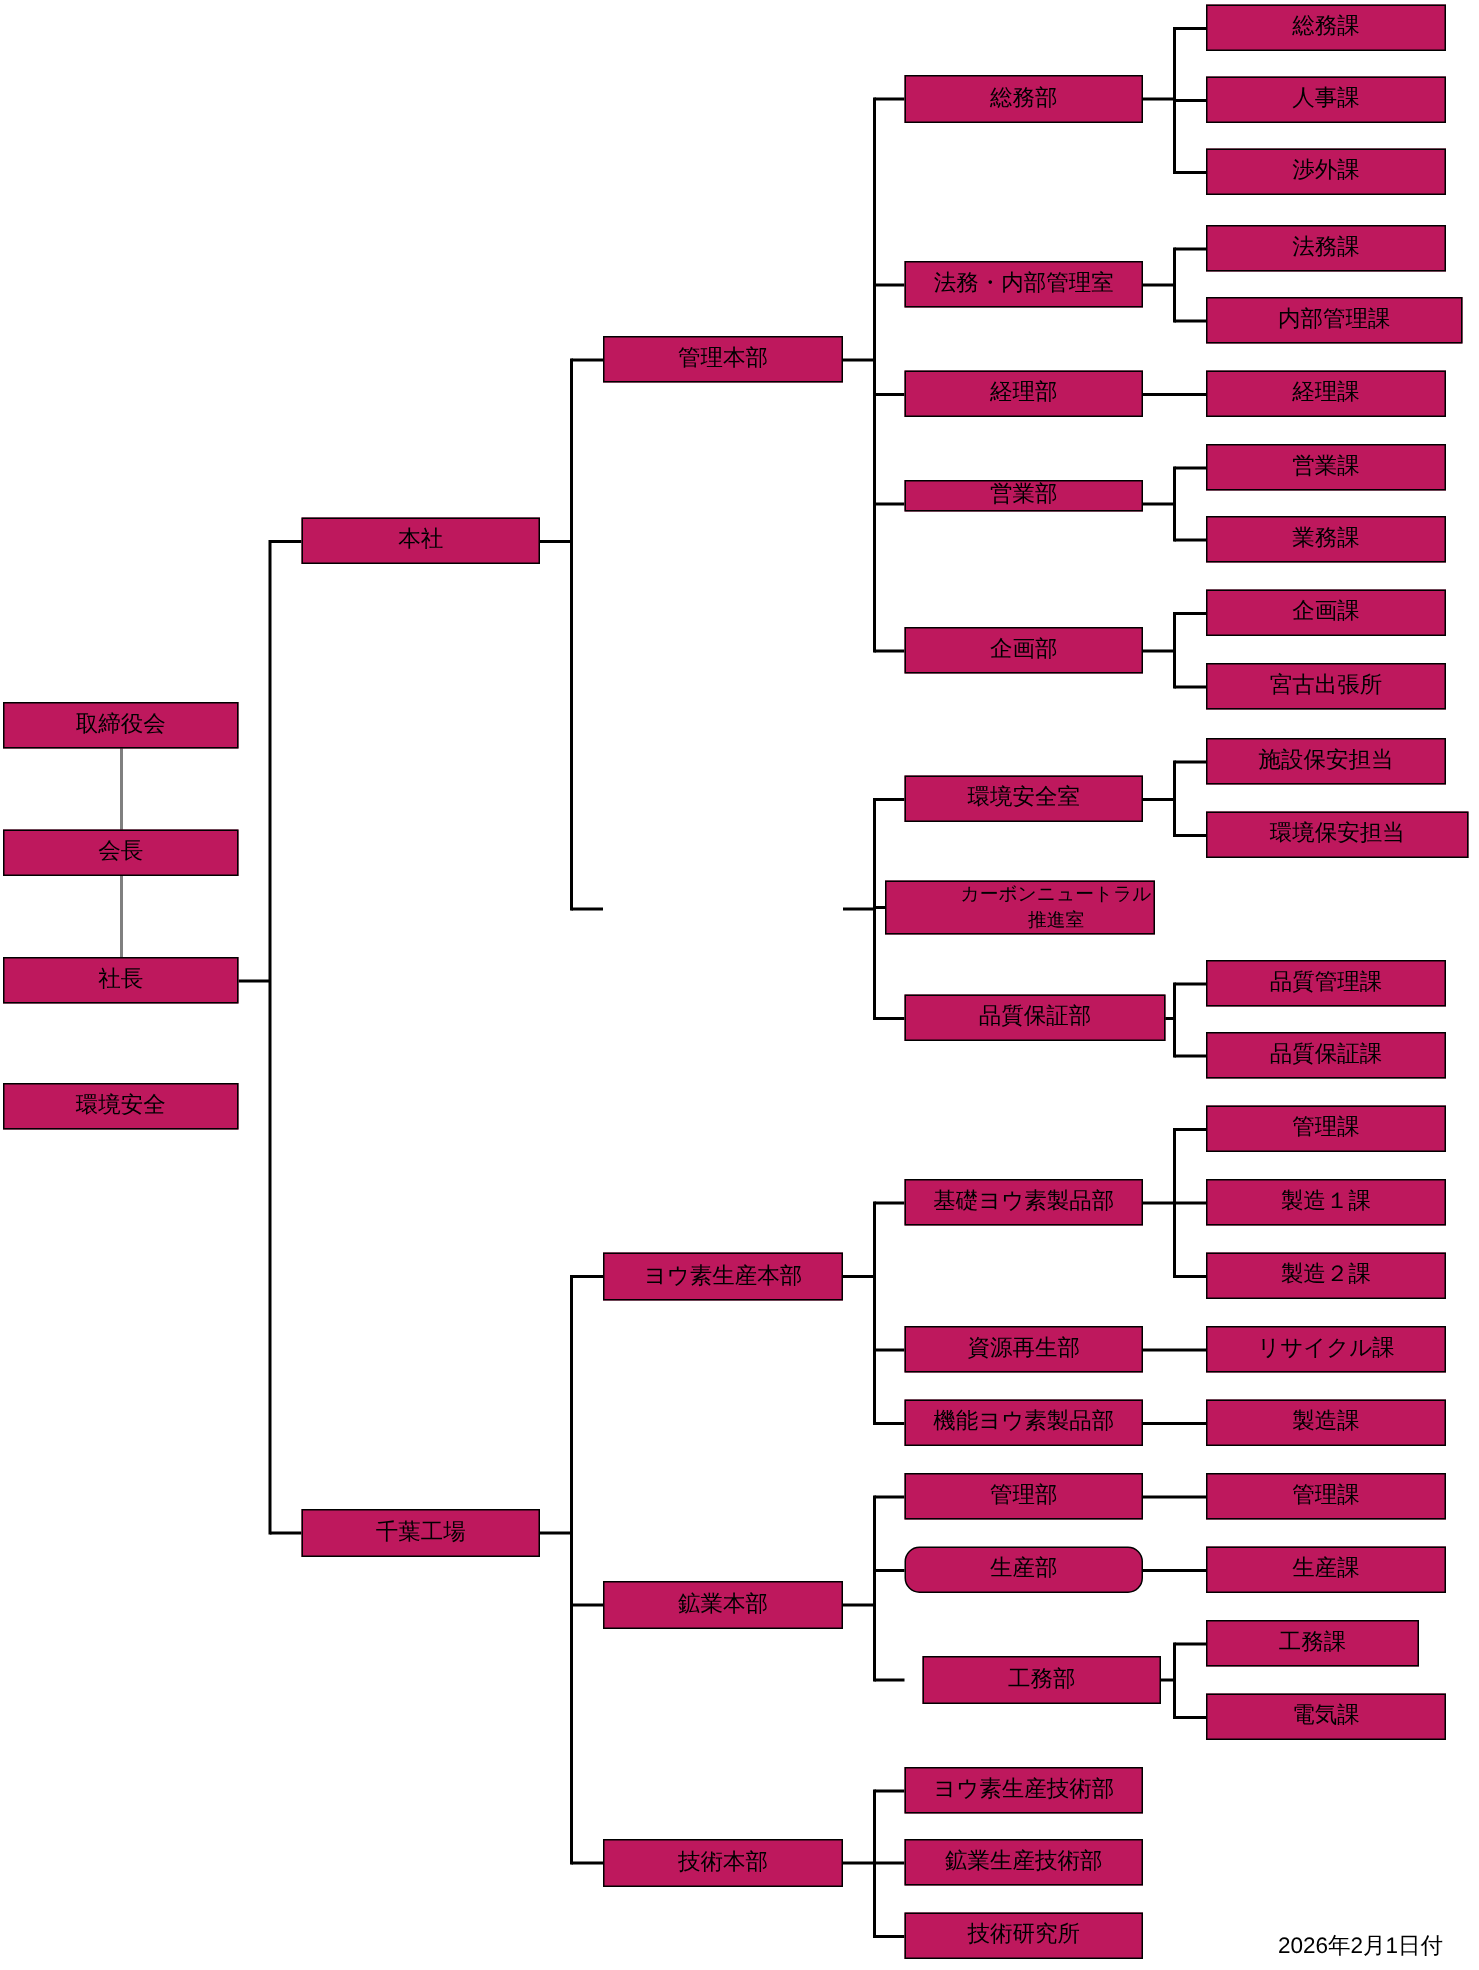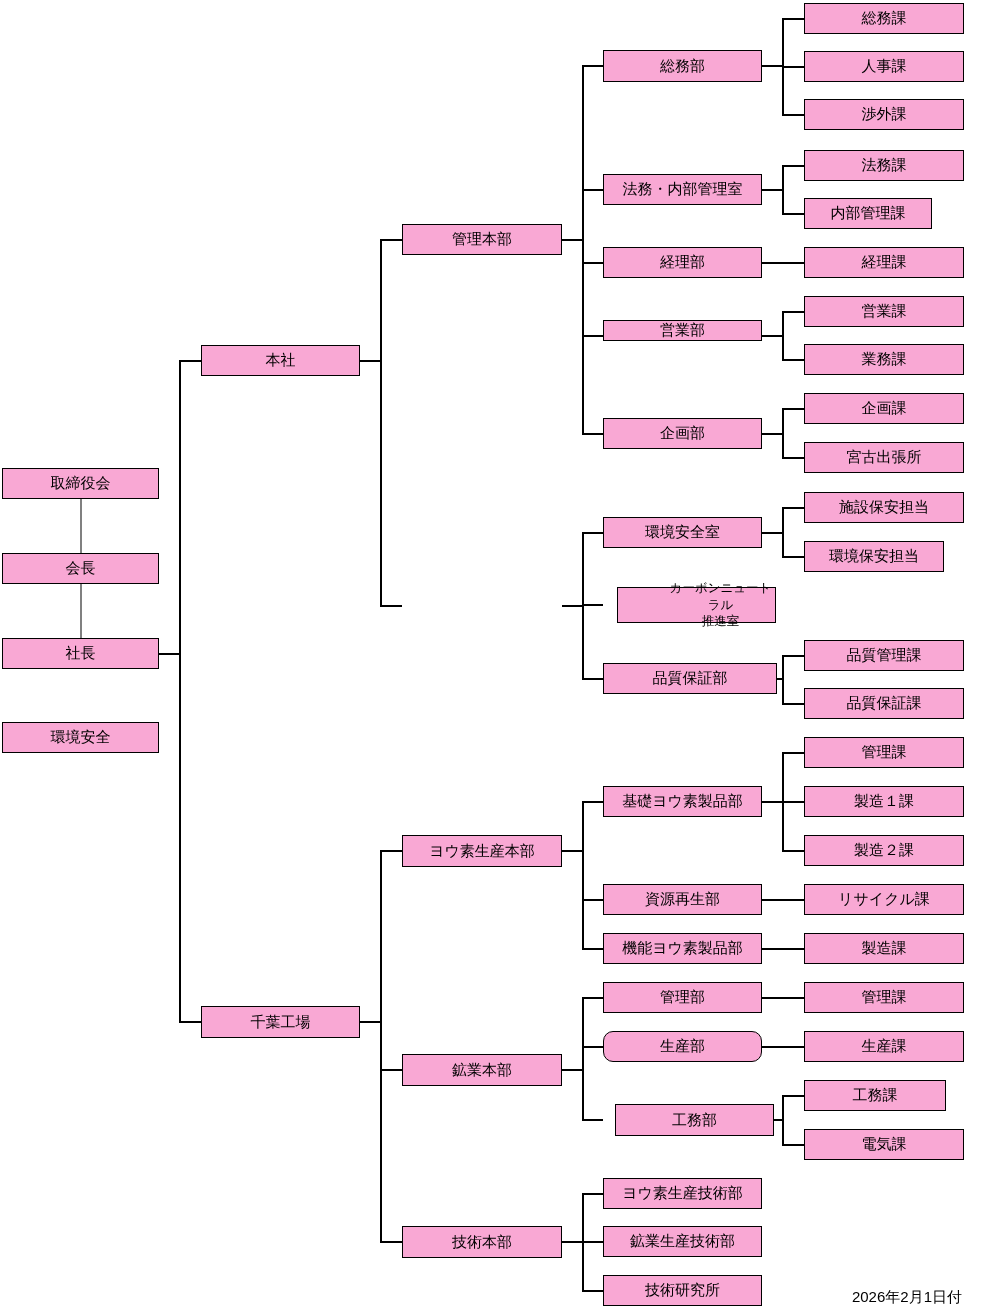--- a/index.html
+++ b/index.html
@@ -8,21 +8,21 @@
     width: 986px;
     height: 1313px;
     background: #ffffff;
     font-family: "Liberation Sans", "DejaVu Sans", sans-serif;
     overflow: hidden;
   }
   .node {
     position: absolute;
     box-sizing: border-box;
     border: 1px solid #000000;
-    background: #f9a8d4;
+    background: #be185d;
     display: flex;
     align-items: center;
     justify-content: center;
     text-align: center;
     font-size: 15px;
     color: #000000;
     white-space: pre-line;
     line-height: 1.25;
   }
   .node.small { font-size: 12.5px; line-height: 1.35; }
@@ -130,44 +130,44 @@
     <div class="node" style="left: 402px; top: 224px; width: 160px; height: 31px;">管理本部</div>
     <div class="node" style="left: 402px; top: 835px; width: 160px; height: 32px;">ヨウ素生産本部</div>
     <div class="node" style="left: 402px; top: 1054px; width: 160px; height: 32px;">鉱業本部</div>
     <div class="node" style="left: 402px; top: 1226px; width: 160px; height: 32px;">技術本部</div>
     <div class="node" style="left: 603px; top: 50px; width: 159px; height: 32px;">総務部</div>
     <div class="node" style="left: 603px; top: 174px; width: 159px; height: 31px;">法務・内部管理室</div>
     <div class="node" style="left: 603px; top: 247px; width: 159px; height: 31px;">経理部</div>
     <div class="node" style="left: 603px; top: 320px; width: 159px; height: 21px;">営業部</div>
     <div class="node" style="left: 603px; top: 418px; width: 159px; height: 31px;">企画部</div>
     <div class="node" style="left: 603px; top: 517px; width: 159px; height: 31px;">環境安全室</div>
-    <div class="node small" style="left: 617px; top: 587px; width: 159px; height: 36px; padding-left: 48px;">カーボンニュートラル
+    <div class="node small" style="left: 590px; top: 587px; width: 180px; height: 36px; padding-left: 48px;">カーボンニュートラル
 推進室</div>
     <div class="node" style="left: 603px; top: 663px; width: 174px; height: 31px;">品質保証部</div>
     <div class="node" style="left: 603px; top: 786px; width: 159px; height: 31px;">基礎ヨウ素製品部</div>
     <div class="node" style="left: 603px; top: 884px; width: 159px; height: 31px;">資源再生部</div>
     <div class="node" style="left: 603px; top: 933px; width: 159px; height: 31px;">機能ヨウ素製品部</div>
     <div class="node" style="left: 603px; top: 982px; width: 159px; height: 31px;">管理部</div>
     <div class="node" style="left: 603px; top: 1031px; width: 159px; height: 31px; border-radius: 10px;">生産部</div>
     <div class="node" style="left: 615px; top: 1104px; width: 159px; height: 32px;">工務部</div>
     <div class="node" style="left: 603px; top: 1178px; width: 159px; height: 31px;">ヨウ素生産技術部</div>
     <div class="node" style="left: 603px; top: 1226px; width: 159px; height: 31px;">鉱業生産技術部</div>
     <div class="node" style="left: 603px; top: 1275px; width: 159px; height: 31px;">技術研究所</div>
     <div class="node" style="left: 804px; top: 3px; width: 160px; height: 31px;">総務課</div>
     <div class="node" style="left: 804px; top: 51px; width: 160px; height: 31px;">人事課</div>
     <div class="node" style="left: 804px; top: 99px; width: 160px; height: 31px;">渉外課</div>
     <div class="node" style="left: 804px; top: 150px; width: 160px; height: 31px;">法務課</div>
-    <div class="node" style="left: 804px; top: 198px; width: 128px; height: 31px;">内部管理課</div>
+    <div class="node" style="left: 804px; top: 198px; width: 171px; height: 31px;">内部管理課</div>
     <div class="node" style="left: 804px; top: 247px; width: 160px; height: 31px;">経理課</div>
     <div class="node" style="left: 804px; top: 296px; width: 160px; height: 31px;">営業課</div>
     <div class="node" style="left: 804px; top: 344px; width: 160px; height: 31px;">業務課</div>
     <div class="node" style="left: 804px; top: 393px; width: 160px; height: 31px;">企画課</div>
     <div class="node" style="left: 804px; top: 442px; width: 160px; height: 31px;">宮古出張所</div>
     <div class="node" style="left: 804px; top: 492px; width: 160px; height: 31px;">施設保安担当</div>
-    <div class="node" style="left: 804px; top: 541px; width: 140px; height: 31px;">環境保安担当</div>
+    <div class="node" style="left: 804px; top: 541px; width: 175px; height: 31px;">環境保安担当</div>
     <div class="node" style="left: 804px; top: 640px; width: 160px; height: 31px;">品質管理課</div>
     <div class="node" style="left: 804px; top: 688px; width: 160px; height: 31px;">品質保証課</div>
     <div class="node" style="left: 804px; top: 737px; width: 160px; height: 31px;">管理課</div>
     <div class="node" style="left: 804px; top: 786px; width: 160px; height: 31px;">製造１課</div>
     <div class="node" style="left: 804px; top: 835px; width: 160px; height: 31px;">製造２課</div>
     <div class="node" style="left: 804px; top: 884px; width: 160px; height: 31px;">リサイクル課</div>
     <div class="node" style="left: 804px; top: 933px; width: 160px; height: 31px;">製造課</div>
     <div class="node" style="left: 804px; top: 982px; width: 160px; height: 31px;">管理課</div>
     <div class="node" style="left: 804px; top: 1031px; width: 160px; height: 31px;">生産課</div>
     <div class="node" style="left: 804px; top: 1080px; width: 142px; height: 31px;">工務課</div>

